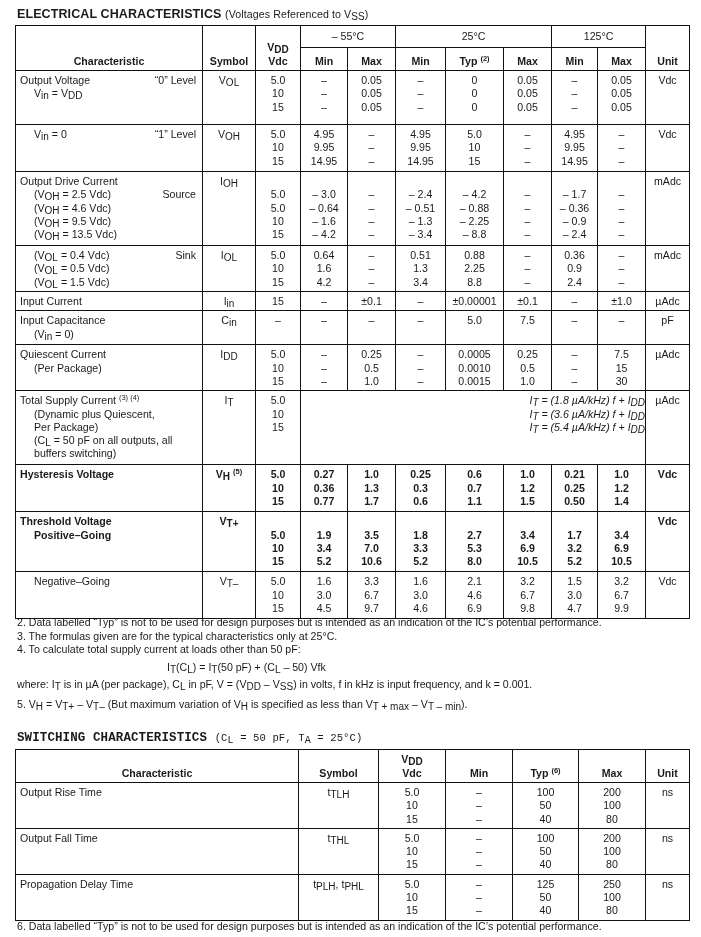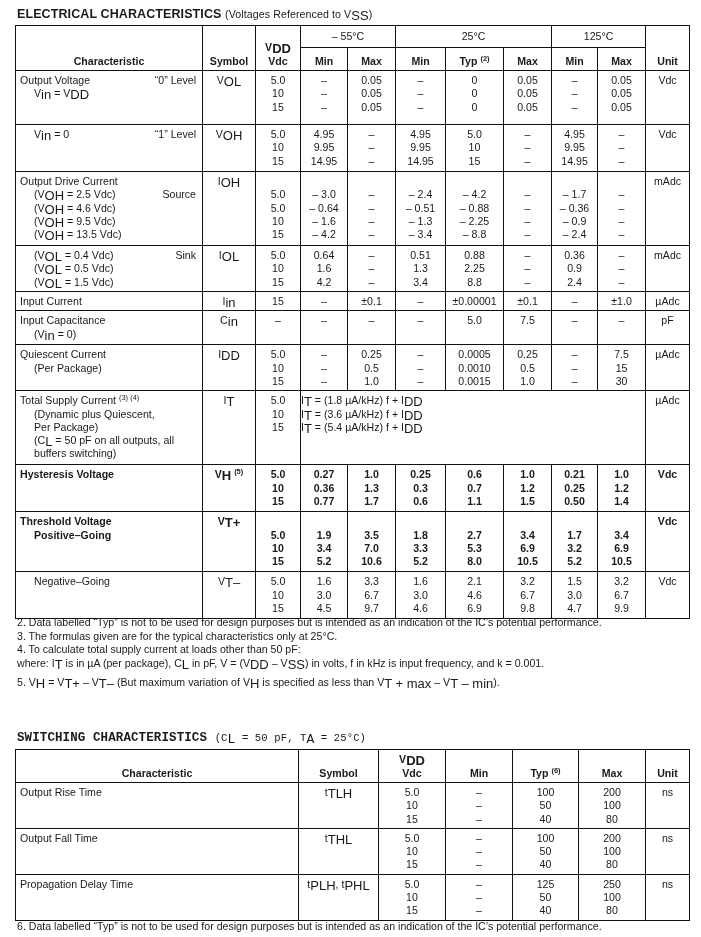--- a/index.html
+++ b/index.html
@@ -1,28 +1,28 @@
 <!DOCTYPE html>
 <html><head>
 <meta charset="utf-8">
 <style>
   html, body { margin:0; padding:0; background:#fff; }
   body { width:701px; height:937px; position:relative; overflow:hidden;
          font-family:"Liberation Sans", sans-serif; color:#1a1a1a; font-size:10.6px; }
   .title { position:absolute; left:17px; font-size:12.5px; font-weight:bold; letter-spacing:0.1px; }
   .title .sub { font-weight:normal; font-size:10.6px; }
-  sub { font-size:13px; vertical-align:-2px; line-height:0; }
+  sub { font-size:10px; vertical-align:-2px; line-height:0; }
   sup { font-size:7.5px; vertical-align:4px; line-height:0; }
   table { position:absolute; border-collapse:collapse; table-layout:fixed; }
   td, th { border:1px solid #111; padding:0; vertical-align:top; line-height:13.3px; font-size:10.6px; }
   th { font-weight:bold; text-align:center; vertical-align:bottom; padding-bottom:2px; }
   th.top { vertical-align:middle; padding-bottom:0; }
   td.c { text-align:center; }
   td.l { text-align:left; padding-left:4px; }
-  td.f { text-align:left; padding-top:3px; }
+  td.f { text-align:right; padding-top:3px;font-style:italic; }
   td { padding-top:3px; padding-bottom:2px; }
   .tbl1 { left:15px; top:25px; width:674px; }
   .tbl2 { left:15px; top:749px; width:674px; }
   .line { display:block; white-space:nowrap; }
   .ind { padding-left:14px; }
   .lvl { float:right; padding-right:6px; }
   .notes { position:absolute; left:17px; font-size:10.6px; line-height:13.5px; }
   .notes .n { white-space:nowrap; }
   .formula { padding-left:150px; padding-top:4px; padding-bottom:4px; }
   .spacer { height:6px; }
@@ -563,20 +563,21 @@
         </td>
         <td class="c">Vdc</td>
       </tr>
     </tbody>
 </table>
 
 <div class="notes" style="top:616px;">
   <div class="n">2.  Data labelled “Typ” is not to be used for design purposes but is intended as an indication of the IC’s potential performance.</div>
   <div class="n">3.  The formulas given are for the typical characteristics only at 25°C.</div>
   <div class="n">4.  To calculate total supply current at loads other than 50 pF:</div>
+  <div class="n formula">I<sub>T</sub>(C<sub>L</sub>) = I<sub>T</sub>(50 pF) + (C<sub>L</sub> – 50) Vfk</div>
   <div class="n">where: I<sub>T</sub> is in µA (per package), C<sub>L</sub> in pF, V = (V<sub>DD</sub> – V<sub>SS</sub>) in volts, f in kHz is input frequency, and k = 0.001.</div>
   <div class="spacer"></div>
   <div class="n">5.  V<sub>H</sub> = V<sub>T+</sub> – V<sub>T–</sub> (But maximum variation of V<sub>H</sub> is specified as less than V<sub>T + max</sub> – V<sub>T – min</sub>).</div>
 </div>
 
 <div class="title" style="top:731px;font-family:Liberation Mono, monospace;">
   <span>SWITCHING CHARACTERISTICS</span>
   <span class="sub">(C<sub>L</sub> = 50 pF, T<sub>A</sub> = 25°C)</span>
 </div>
 

